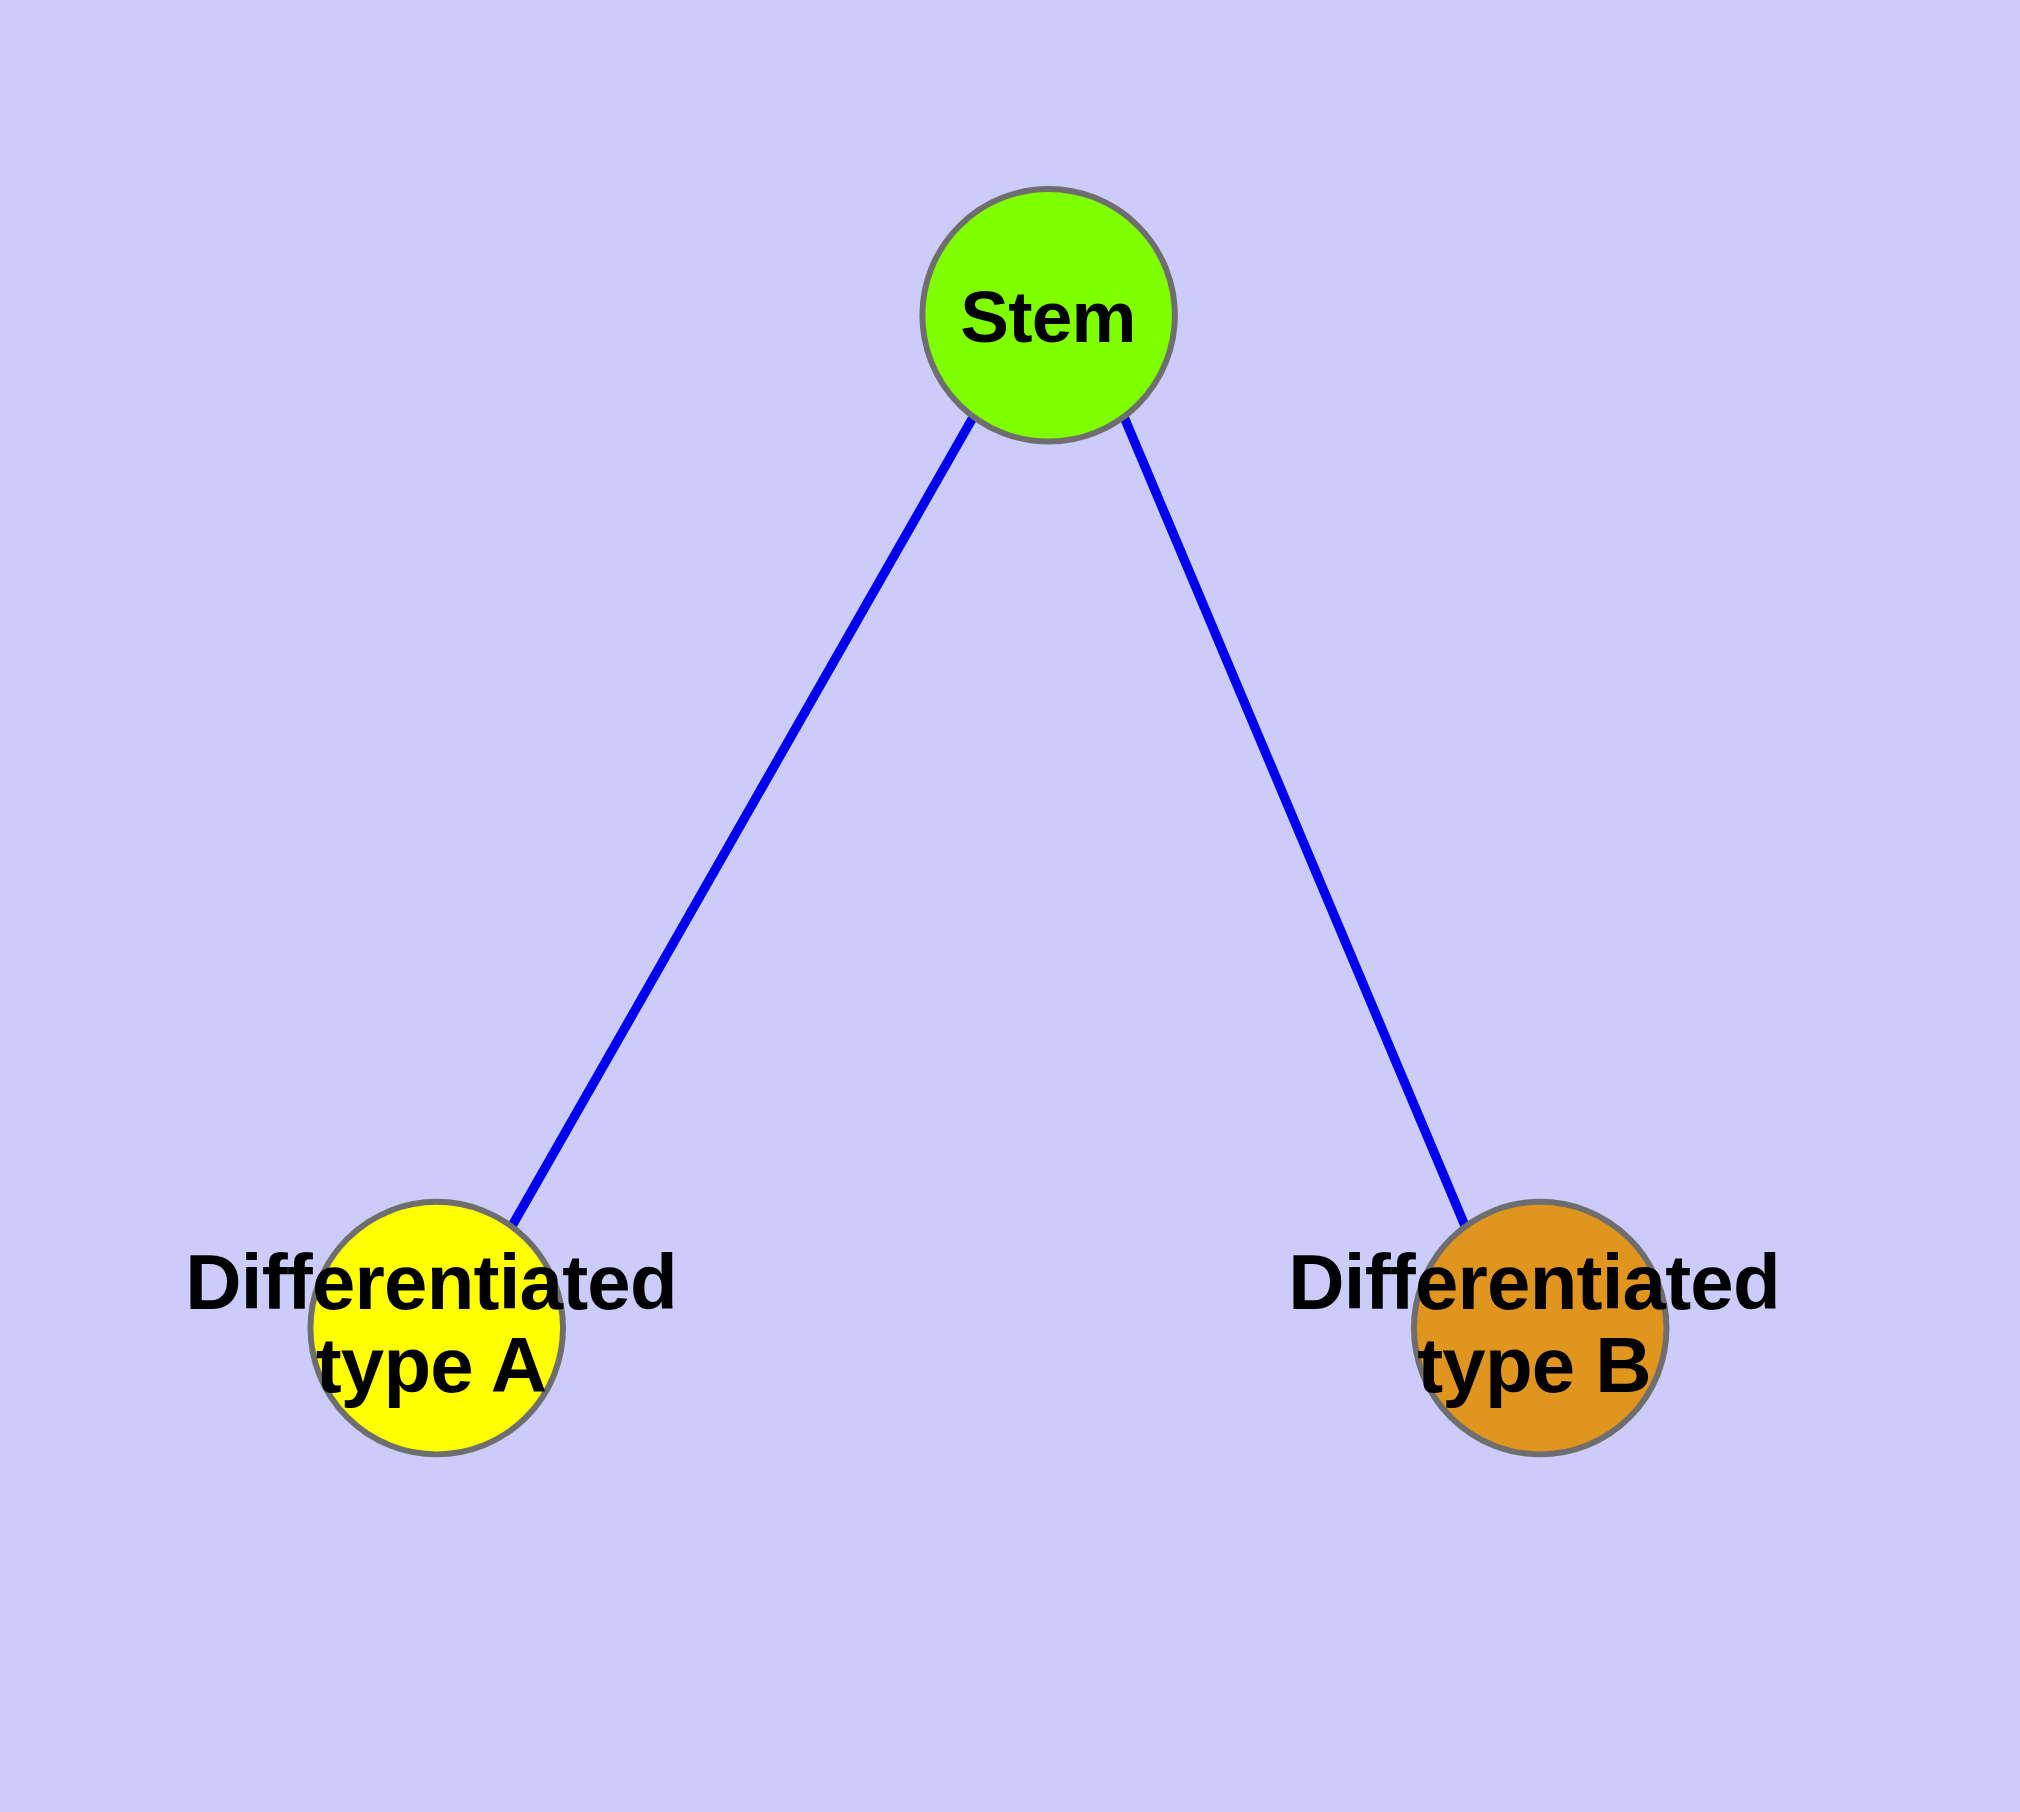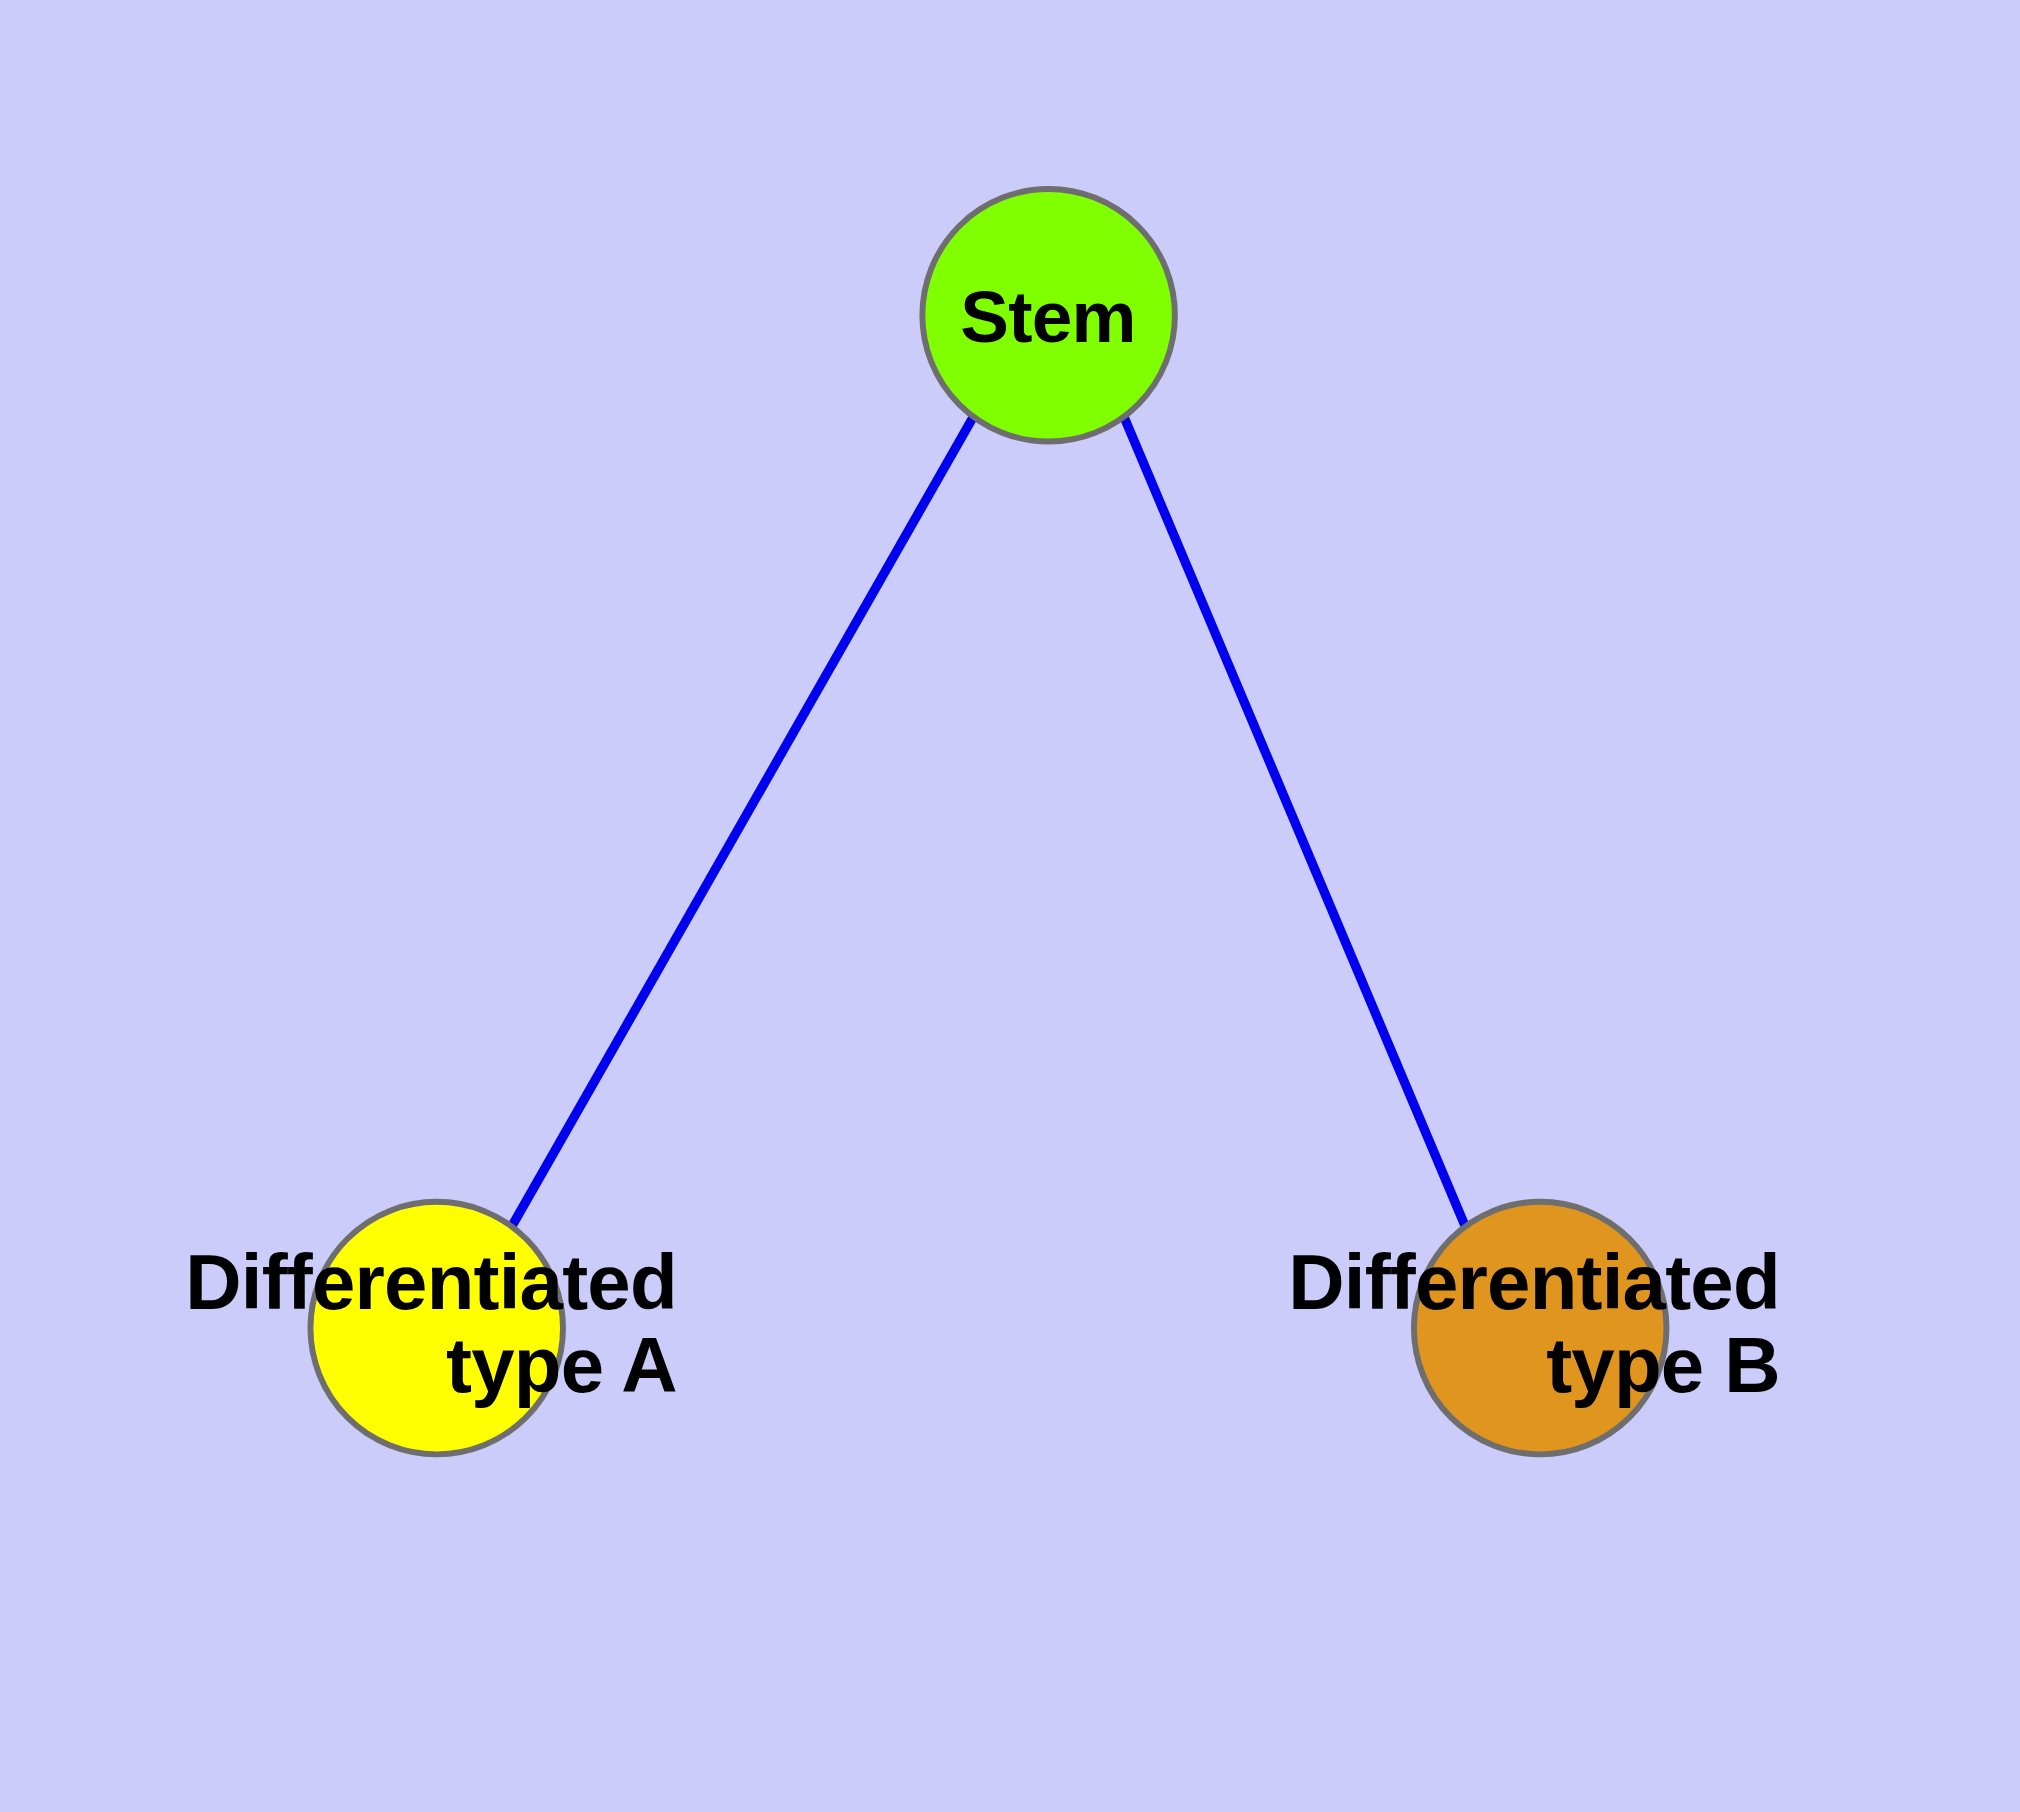--- a/index.html
+++ b/index.html
@@ -33,21 +33,20 @@
     pointer-events: none;
     transform: translate(-50%, -50%);
   }
   .node-label.root {
     font-size: 73px;
     letter-spacing: -0.8px;
   }
   .node-label.leaf {
     font-size: 78px;
     letter-spacing: -0.8px;
-    text-align: right;
   }
 </style>
 </head>
 <body>
 
 <div id="canvas" style="width: 2021px; height: 1812px; background: rgb(204, 204, 250);">
 
   <svg id="graph-svg" viewBox="0 0 2384 2138">
     <g>
       <line x1="1148" y1="492" x2="603" y2="1448" stroke="#0000ee" stroke-width="11" stroke-linecap="butt"></line>

